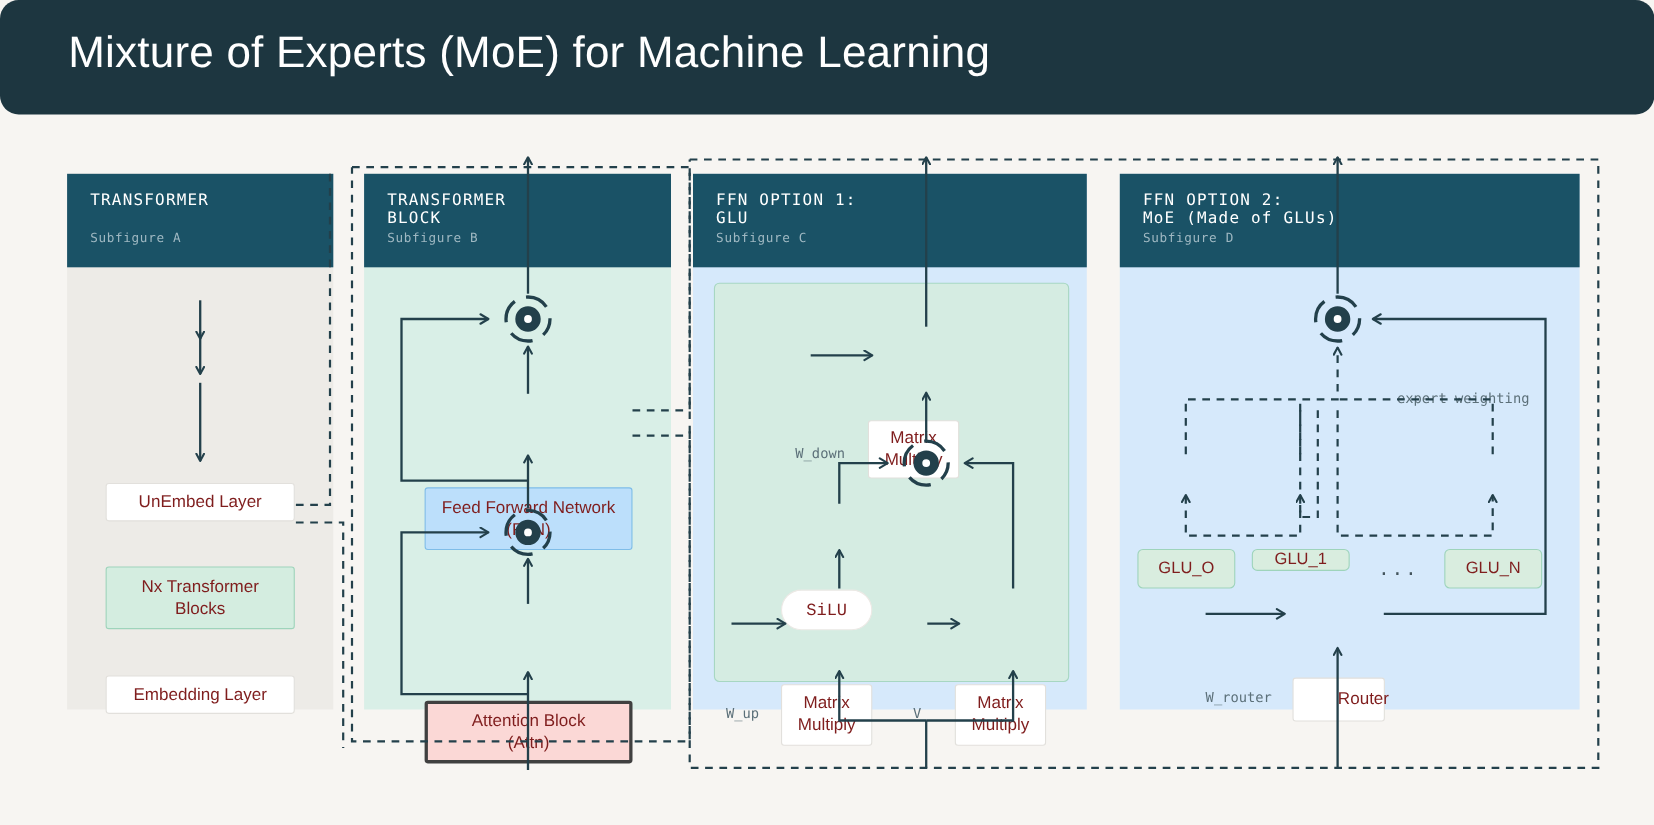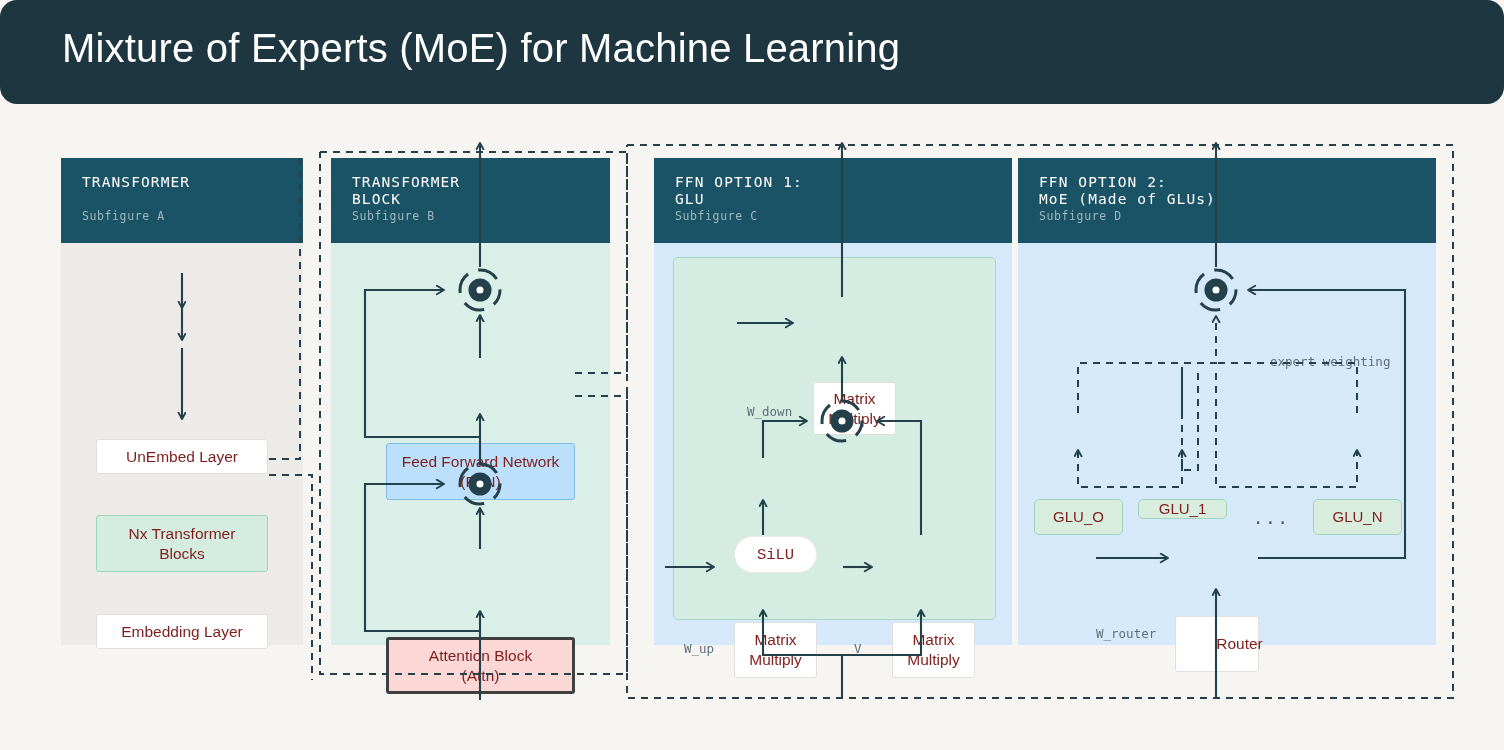--- a/index.html
+++ b/index.html
@@ -110,21 +110,21 @@
         <span>Feed Forward Network
 (FFN)</span>
       </div>
       <div class="node pink" style="left:55px;top:394px;width:189px;height:57px;white-space:pre-line;">
         <span>Attention Block
 (Attn)</span>
       </div>
     </div>
   </div>
 
-  <div class="panel" style="left:654px;top:158px;width:358px;height:487px;background:#d6e9fb;">
+  <div class="panel" style="left:630px;top:158px;width:358px;height:487px;background:#d6e9fb;">
     <div class="panel-head">
       <div class="ptitle" style="white-space:pre-line;">FFN OPTION 1:
 GLU</div>
       <div class="psub" style="top:51px;">Subfigure C</div>
     </div>
     <div class="panel-body">
 
       <div style="position:absolute;left:19px;top:14px;width:321px;height:361px;background:#d5ece2;border:1px solid #a7d7c2;border-radius:5px;"></div>
 
       <div class="node white" style="left:159px;top:139px;width:83px;height:53px;white-space:pre-line;">
@@ -159,21 +159,21 @@
       <div class="node glu" style="left:16px;top:256px;width:89px;height:36px;">
         <span>GLU_O</span>
       </div>
       <div class="node glu" style="left:120px;top:256px;width:89px;height:20px;text-align:center;">
         <span>GLU_1</span>
       </div>
       <div class="dots" style="left:235px;top:265px;">...</div>
       <div class="node glu" style="left:295px;top:256px;width:89px;height:36px;">
         <span>GLU_N</span>
       </div>
-      <div class="node white" style="left:157px;top:373px;width:84px;height:56px;padding-left:45px;">
+      <div class="node white" style="left:157px;top:373px;width:84px;height:40px;padding-left:45px;">
         <span>Router</span>
       </div>
 
       <div class="wlabel" style="left:78px;top:383px;">W_router</div>
       <div class="wlabel" style="left:252px;top:111px;">expert weighting</div>
     </div>
   </div>
 
   <svg class="wires" viewBox="0 0 1504 750">
     <defs>

